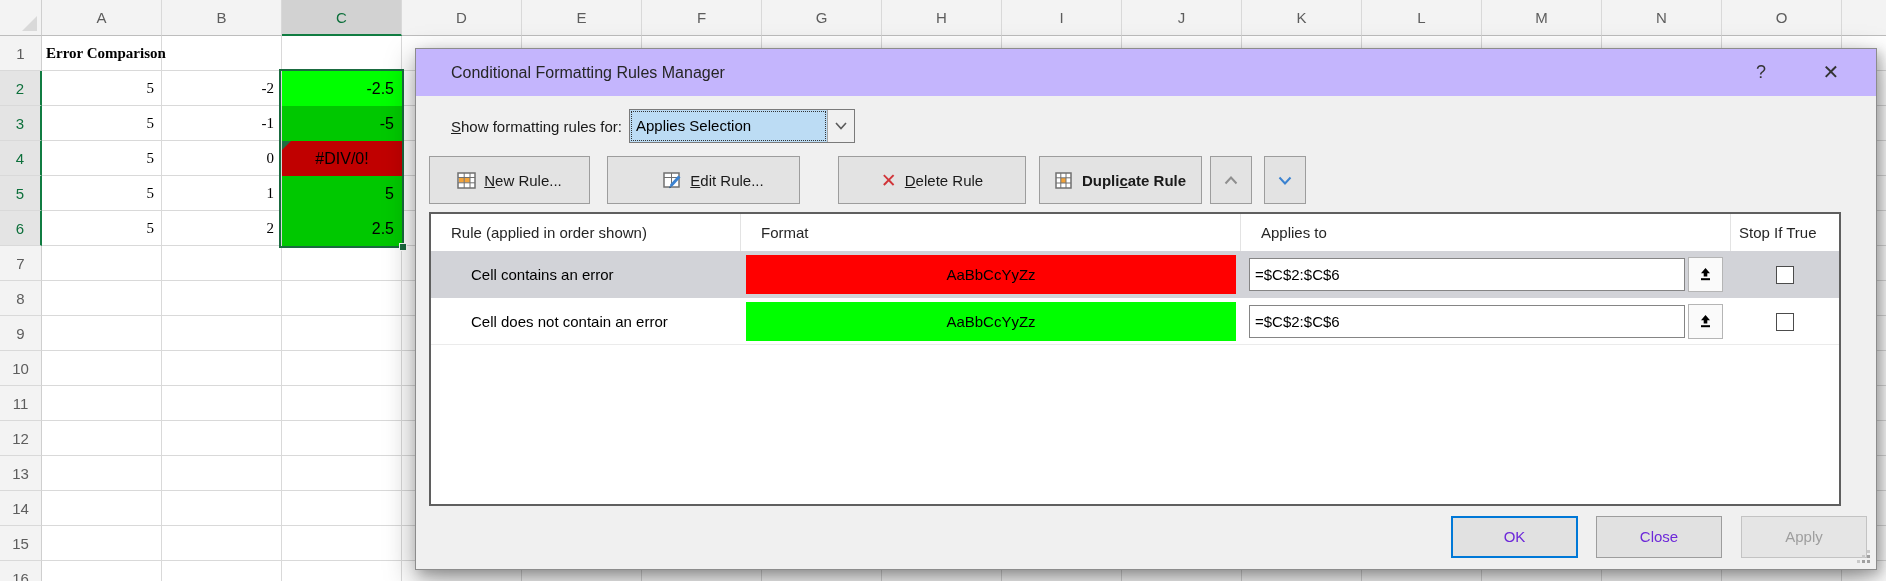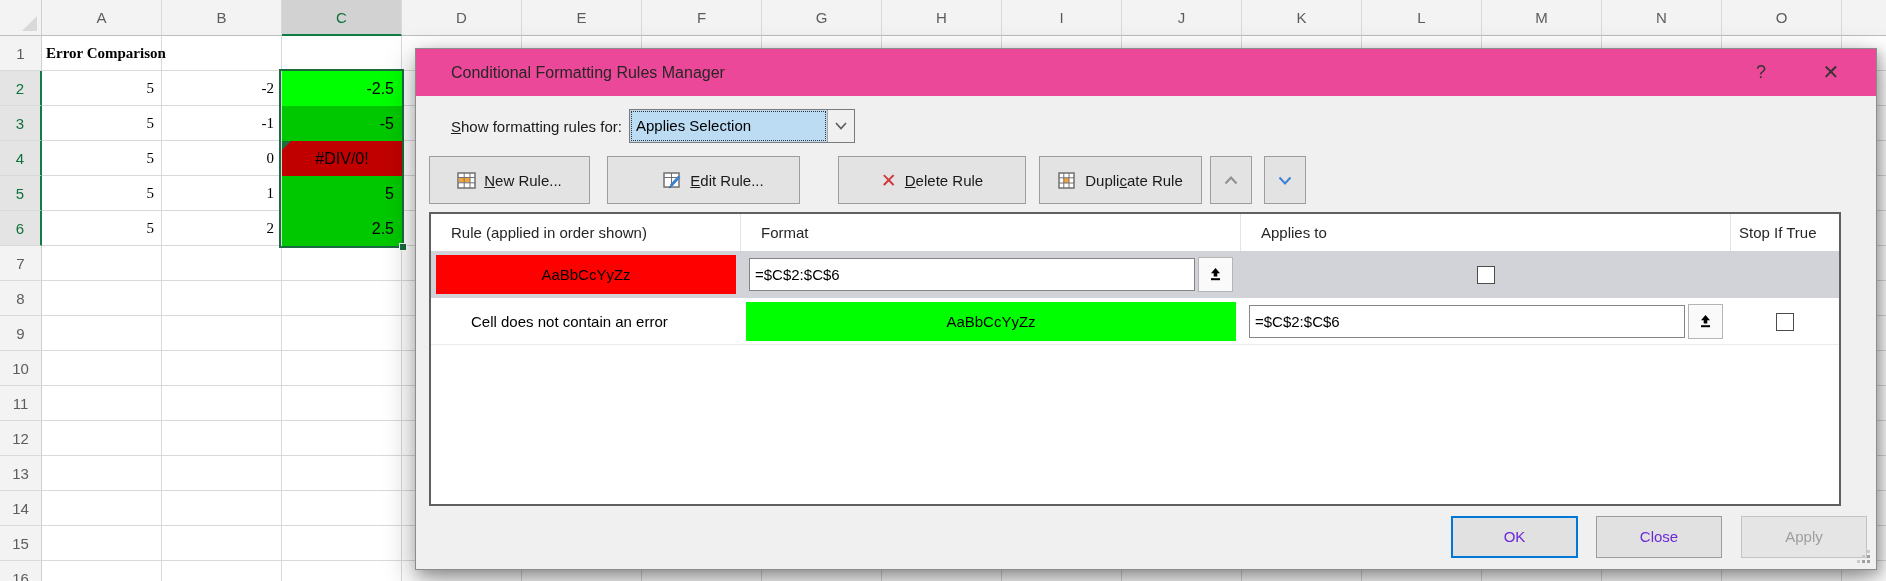--- a/index.html
+++ b/index.html
@@ -37,21 +37,21 @@
                 border:2px solid #1a6b40; pointer-events:none; }
   .fill-handle { position:absolute; right:-5px; bottom:-5px; width:8px; height:8px;
                  background:#1a6b40; border:1px solid #fff; }
   .err-tri { position:absolute; left:240px; top:105px; width:0; height:0;
              border-top:9px solid #1d6f42; border-right:9px solid transparent; }
 
   
   .dialog { position:absolute; left:415px; top:48px; width:1462px; height:522px;
             background:#f0f0f0; border:1px solid #8c8c8c;
             box-shadow:0 10px 28px rgba(0,0,0,.38), 4px 4px 10px rgba(0,0,0,.18); }
-  .titlebar { position:relative; height:47px; background:#ec4899; }
+  .titlebar { position:relative; height:47px; background:#c4b5fd; }
   .title { position:absolute; left:35px; top:0; line-height:47px; font-size:16px; color:#262626; }
   .tb-btn { position:absolute; top:0; width:40px; height:47px; text-align:center; line-height:47px;
             font-size:18px; color:#333; cursor:default; }
   .tb-help { right:95px; }
   .tb-close { right:25px; font-size:20px; }
 
   .show-row { position:absolute; left:0; top:60px; height:35px; width:100%; }
   .show-label { position:absolute; left:35px; top:0; line-height:35px; font-size:15px; color:#1a1a1a; }
   .u { text-decoration:underline; }
   .combo { position:absolute; left:213px; top:0; width:226px; height:34px; display:flex;
@@ -62,21 +62,21 @@
                  display:flex; align-items:center; justify-content:center; }
 
   .toolbar { position:absolute; left:0; top:107px; height:48px; width:100%;
              display:flex; align-items:stretch; padding-left:13px; }
   .tbtn { height:48px; background:#e3e3e3; border:1px solid #9d9d9d; display:flex;
           align-items:center; justify-content:center; gap:8px; font-size:15px; color:#1a1a1a; }
   .tbtn .ic { display:flex; align-items:center; }
   .b-new { width:161px; margin-right:17px; }
   .b-edit { width:193px; margin-right:38px;padding-left:20px; }
   .b-del { width:188px; margin-right:13px; }
-  .b-dup { width:163px; margin-right:8px; }
+  .b-dup { width:163px; margin-right:8px;font-weight:bold; }
   .b-up  { width:42px; margin-right:12px; }
   .b-down{ width:42px; }
   .del-x { color:#d13438; font-size:19px; line-height:1; }
 
   .rule-list { position:absolute; left:13px; top:163px; width:1412px; height:294px;
                background:#fff; border:2px solid #5f5f5f; }
   .lrow { display:grid; grid-template-columns:310px 500px 490px 1fr; }
   .lhead { height:37px; }
   .lhead > div { font-size:15px; color:#262626; line-height:37px; padding-left:20px;
                  border-right:1px solid #e3e3e3; white-space:nowrap; overflow:hidden; }
@@ -265,20 +265,21 @@
 
   <div class="rule-list">
     <div class="lrow lhead">
       <div>Rule (applied in order shown)</div>
       <div>Format</div>
       <div>Applies to</div>
       <div>Stop If True</div>
     </div>
 
     <div class="lrow rrow sel">
+      <div class="r-name">Cell contains an error</div>
       <div class="r-format">
         <div class="swatch" style="background: rgb(255, 0, 0);">AaBbCcYyZz</div>
       </div>
       <div class="r-applies">
         <input value="=$C$2:$C$6" style="">
         <div class="picker">
           <svg width="15" height="15" viewBox="0 0 15 15">
               <polygon points="7.5,1 12,6.2 9.3,6.2 9.3,9.5 5.7,9.5 5.7,6.2 3,6.2" fill="#000"></polygon>
               <rect x="3" y="11.2" width="9" height="2" fill="#000"></rect>
             </svg>

